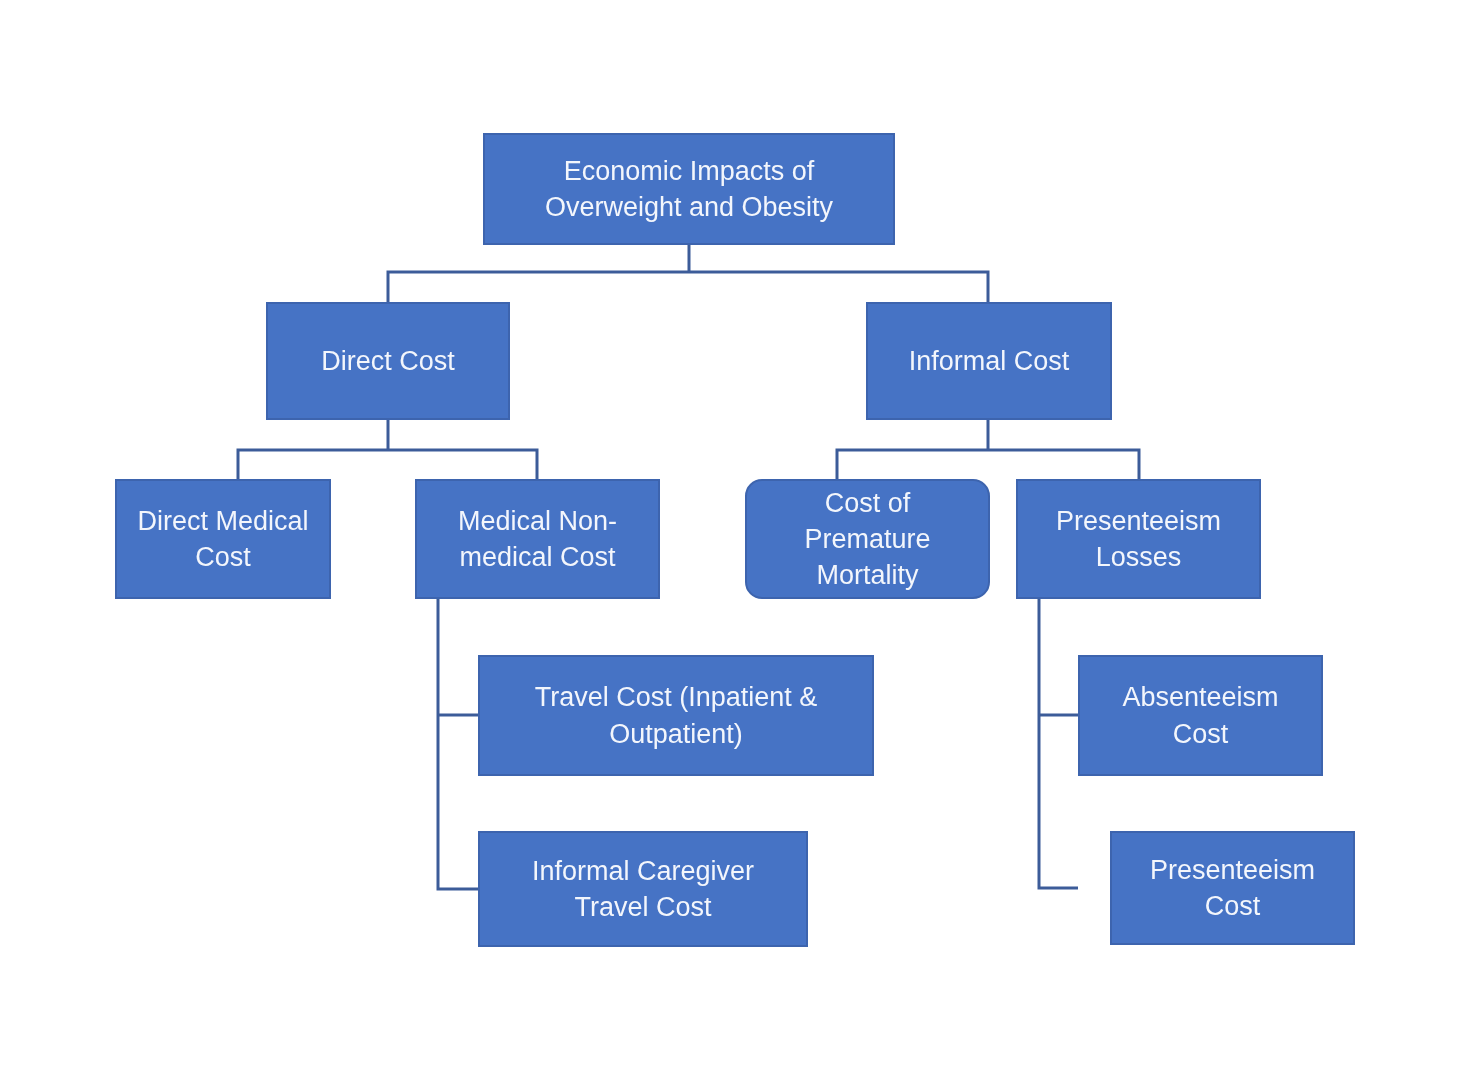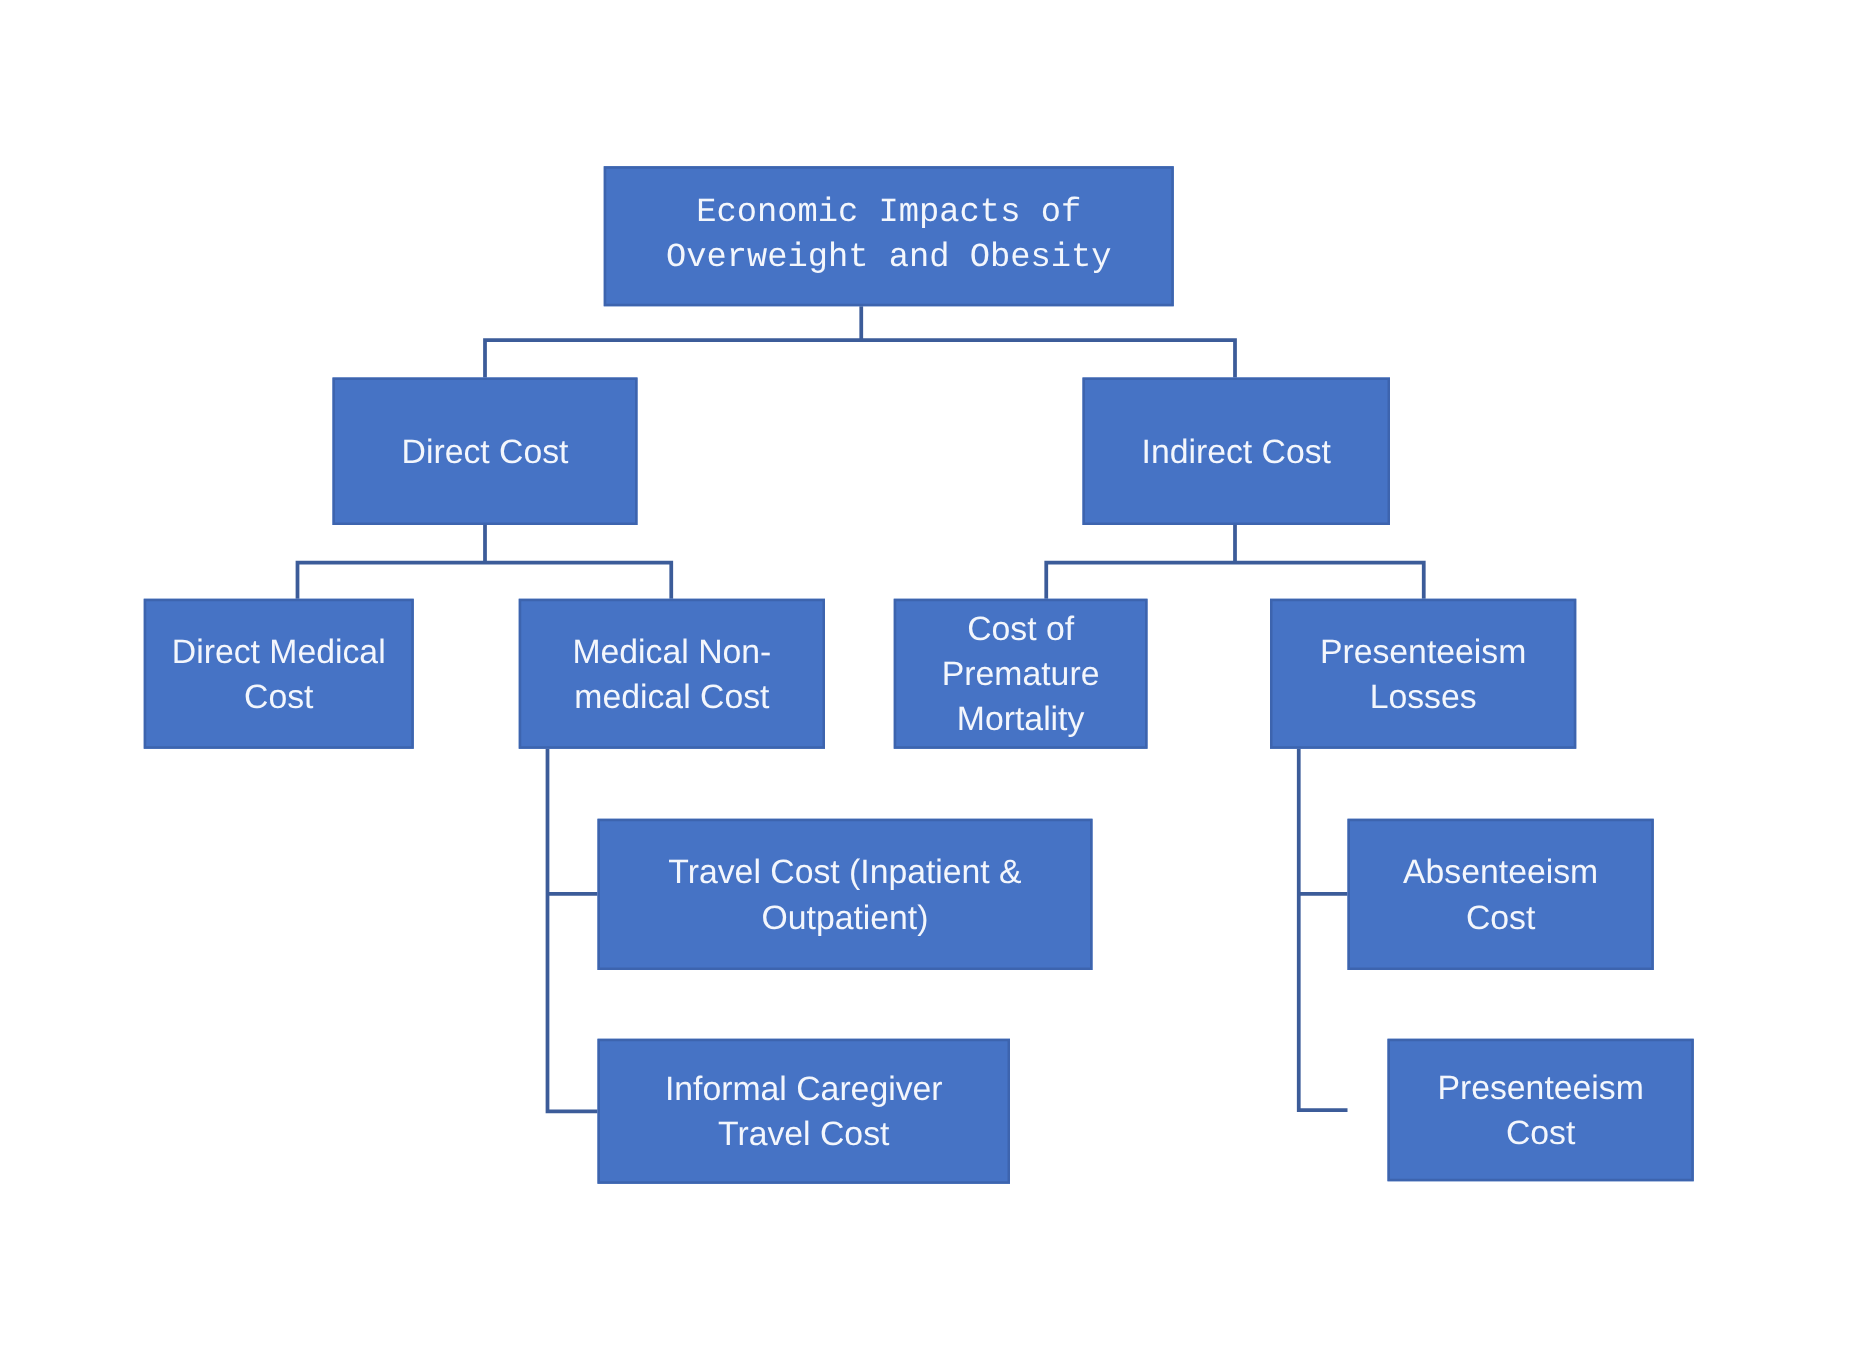--- a/index.html
+++ b/index.html
@@ -39,26 +39,26 @@
     align-items: center;
     justify-content: center;
     text-align: center;
     font-size: 27px;
     line-height: 1.34;
     padding: 4px 10px;
   }
   .node .label { display: inline-block; }
 
   
-  .n-root        { left: 483px;  top: 133px; width: 456px; height: 112px; font-family: Liberation Mono, monospace; }
+  .n-root        { left: 483px;  top: 133px; width: 412px; height: 112px; }
   .n-direct      { left: 266px;  top: 302px; width: 244px; height: 118px; justify-content: center; }
   .n-indirect    { left: 866px;  top: 302px; width: 246px; height: 118px; }
   .n-dmed        { left: 115px;  top: 479px; width: 216px; height: 120px; }
   .n-dnonmed     { left: 415px;  top: 479px; width: 245px; height: 120px; }
-  .n-premort     { left: 715px;  top: 479px; width: 203px; height: 120px; }
+  .n-premort     { left: 745px;  top: 479px; width: 245px; height: 120px; border-radius: 17px; }
   .n-prod        { left: 1016px; top: 479px; width: 245px; height: 120px; }
   .n-travel      { left: 478px;  top: 655px; width: 396px; height: 121px; }
   .n-caregiver   { left: 478px;  top: 831px; width: 330px; height: 116px; }
   .n-absent      { left: 1078px; top: 655px; width: 245px; height: 121px; }
   .n-present     { left: 1078px; top: 831px; width: 245px; height: 114px; margin-left: 32px; }
 
   
   .n-root .label      { max-width: 395px; }
   .n-dmed .label      { max-width: 210px; }
   .n-dnonmed .label   { max-width: 215px; }
@@ -84,21 +84,21 @@
 
   <div class="node n-root">
     <span class="label">Economic Impacts of Overweight and Obesity</span>
   </div>
 
   <div class="node n-direct">
     <span class="label">Direct Cost</span>
   </div>
 
   <div class="node n-indirect">
-    <span class="label">Indirect Cost</span>
+    <span class="label">Informal Cost</span>
   </div>
 
   <div class="node n-dmed">
     <span class="label">Direct Medical Cost</span>
   </div>
 
   <div class="node n-dnonmed">
     <span class="label">Medical Non-medical Cost</span>
   </div>
 

